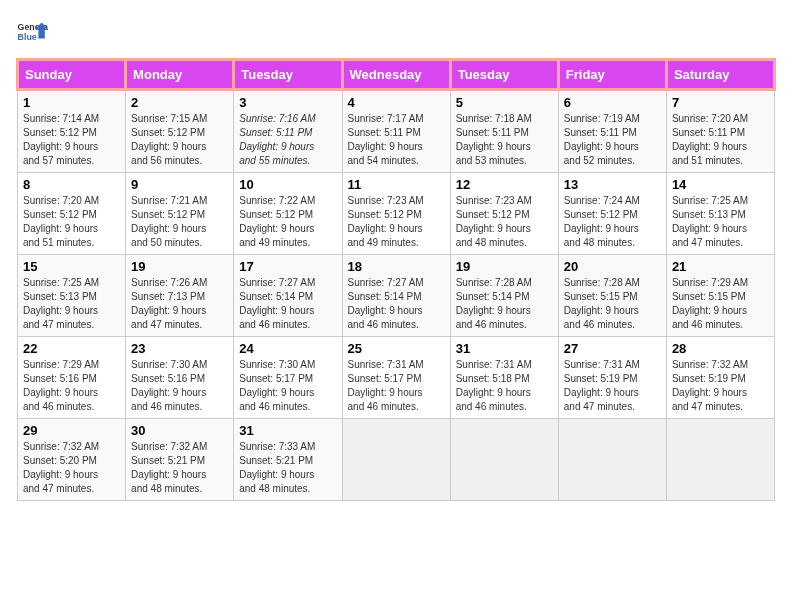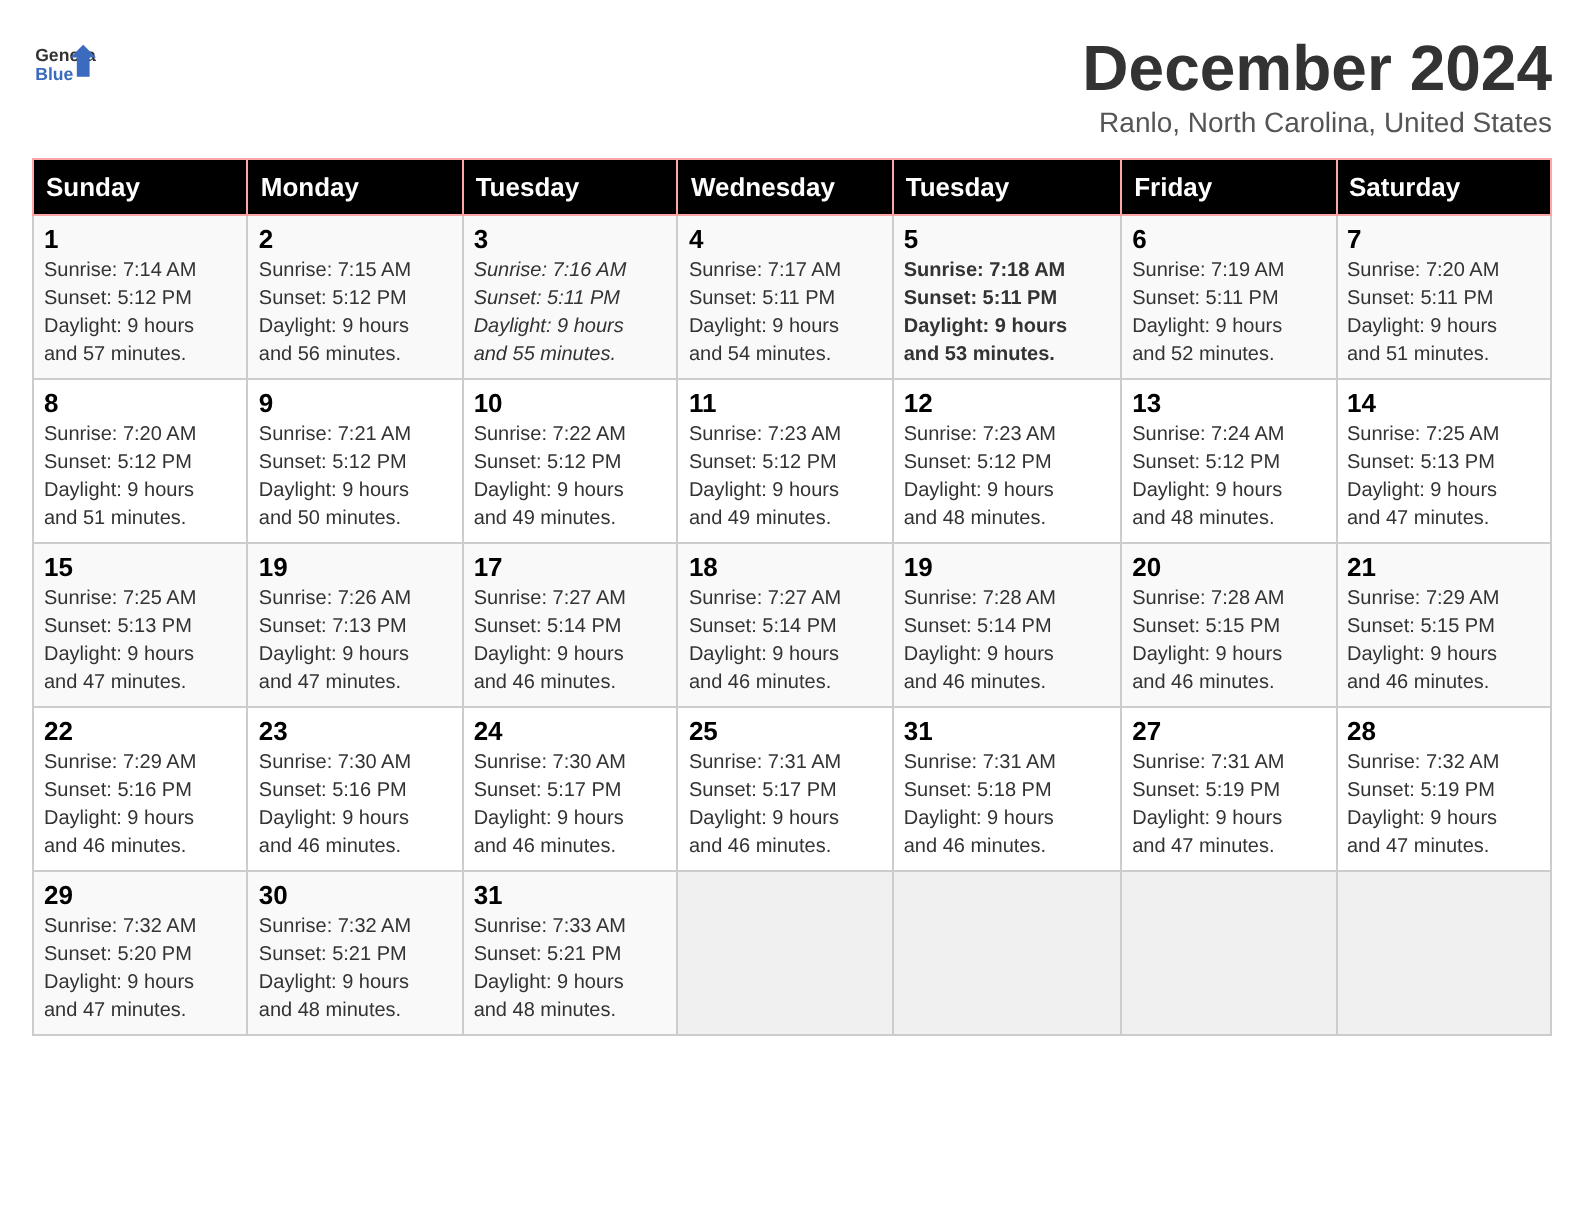--- a/index.html
+++ b/index.html
@@ -36,27 +36,27 @@
     .subtitle {
       font-size: 14px;
       color: #555;
     }
     table {
       width: 100%;
       border-collapse: collapse;
       font-size: 11px;
     }
     thead tr th {
-      background-color: #000000;
+      background-color: #d946ef;
       color: #fff;
       text-align: left;
       padding: 6px 6px;
       font-size: 13px;
       font-weight: bold;
-      border: 1px solid #fca5a5;
+      border: 3px solid #fca5a5;
     }
     tbody tr td {
       border: 1px solid #ccc;
       padding: 4px 5px;
       vertical-align: top;
       min-height: 70px;
       background: #fff;
     }
     tbody tr:nth-child(odd) td {
       background: #f9f9f9;
@@ -79,24 +79,20 @@
 </head>
 <body>
 
 <div class="header-area">
   <div class="logo">
     <svg class="logo-icon" viewBox="0 0 40 40">
       <text x="2" y="18" font-size="11" font-weight="bold" fill="#333">General</text>
       <text x="2" y="30" font-size="11" font-weight="bold" fill="#3a6bbf">Blue</text>
       <polygon points="32,8 40,16 36,16 36,28 28,28 28,16 24,16" fill="#3a6bbf"></polygon>
     </svg>
-  </div>
-  <div class="title-block">
-    <div class="month-title">December 2024</div>
-    <div class="subtitle">Ranlo, North Carolina, United States</div>
   </div>
 </div>
 
 <table>
   <thead>
     <tr>
     <th>Sunday</th>
         <th>Monday</th>
         <th>Tuesday</th>
         <th>Wednesday</th>
@@ -130,21 +126,21 @@
         </td>
         <td>
           <span class="day-num">4</span>
           <div class="day-info" style="white-space: pre-line;">Sunrise: 7:17 AM
 Sunset: 5:11 PM
 Daylight: 9 hours
 and 54 minutes.</div>
         </td>
         <td>
           <span class="day-num">5</span>
-          <div class="day-info" style="white-space: pre-line; font-weight: bold;">Sunrise: 7:18 AM
+          <div class="day-info" style="white-space: pre-line;">Sunrise: 7:18 AM
 Sunset: 5:11 PM
 Daylight: 9 hours
 and 53 minutes.</div>
         </td>
         <td>
           <span class="day-num">6</span>
           <div class="day-info" style="white-space: pre-line;">Sunrise: 7:19 AM
 Sunset: 5:11 PM
 Daylight: 9 hours
 and 52 minutes.</div>

